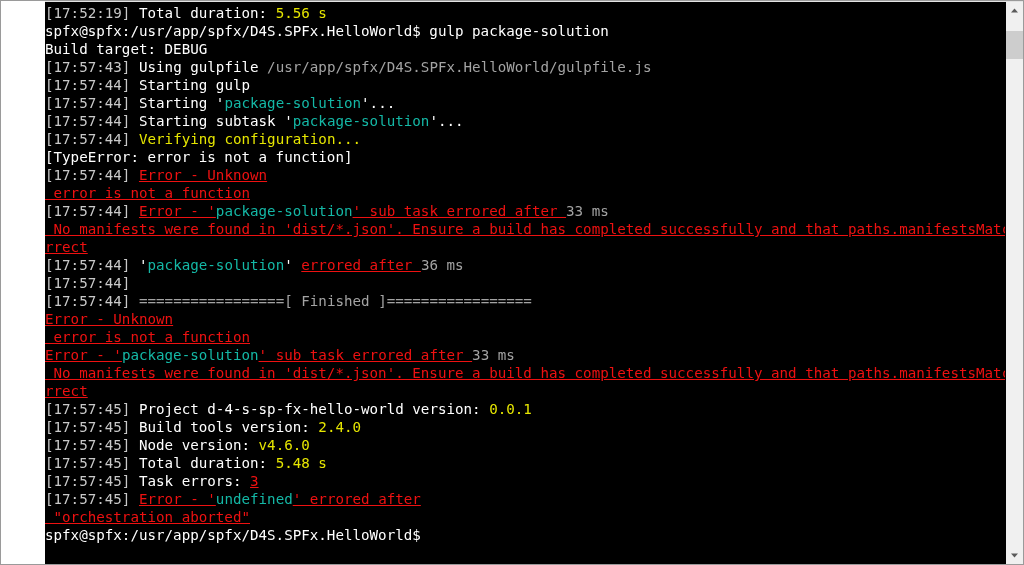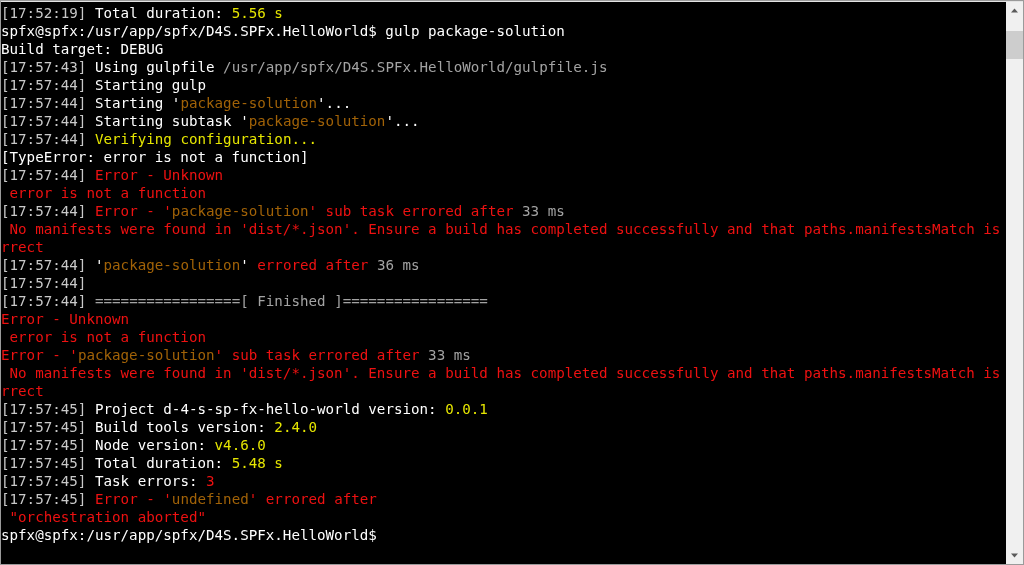--- a/index.html
+++ b/index.html
@@ -88,43 +88,44 @@
   }
   .win-btn svg { display: block; }
   
   .term-wrap {
     flex: 1 1 auto;
     display: flex;
     background: #000000;
     position: relative;
     overflow: hidden;
     border-top: 1px solid #e3e3e3;
+    margin-left: 44px;
   }
   .term {
     flex: 1 1 auto;
     background: #000000;
     overflow: hidden;
     position: relative;
     padding: 0;
   }
   .term-inner {
     font-family: "DejaVu Sans Mono", monospace;
     font-size: 14.2px;
     line-height: 18px;
     white-space: pre;
     color: #ffffff;
     padding-top: 2px;
   }
   .line { height: 18px; white-space: pre; }
   
   .c-white   { color: #ffffff; }
   .c-gray    { color: #c9c9c9; }
-  .c-red     { color: #ee1111; }
+  .c-red     { color: #ee1111; text-decoration: underline; }
   .c-yellow  { color: #e6e600; }
-  .c-cyan    { color: #a16207; }
+  .c-cyan    { color: #14b8a6; }
   .c-magenta { color: #a3a3a3; }
   
   .scrollbar {
     flex: 0 0 17px;
     width: 17px;
     background: #f0f0f0;
     border-left: 1px solid #000000;
     display: flex;
     flex-direction: column;
     position: relative;

